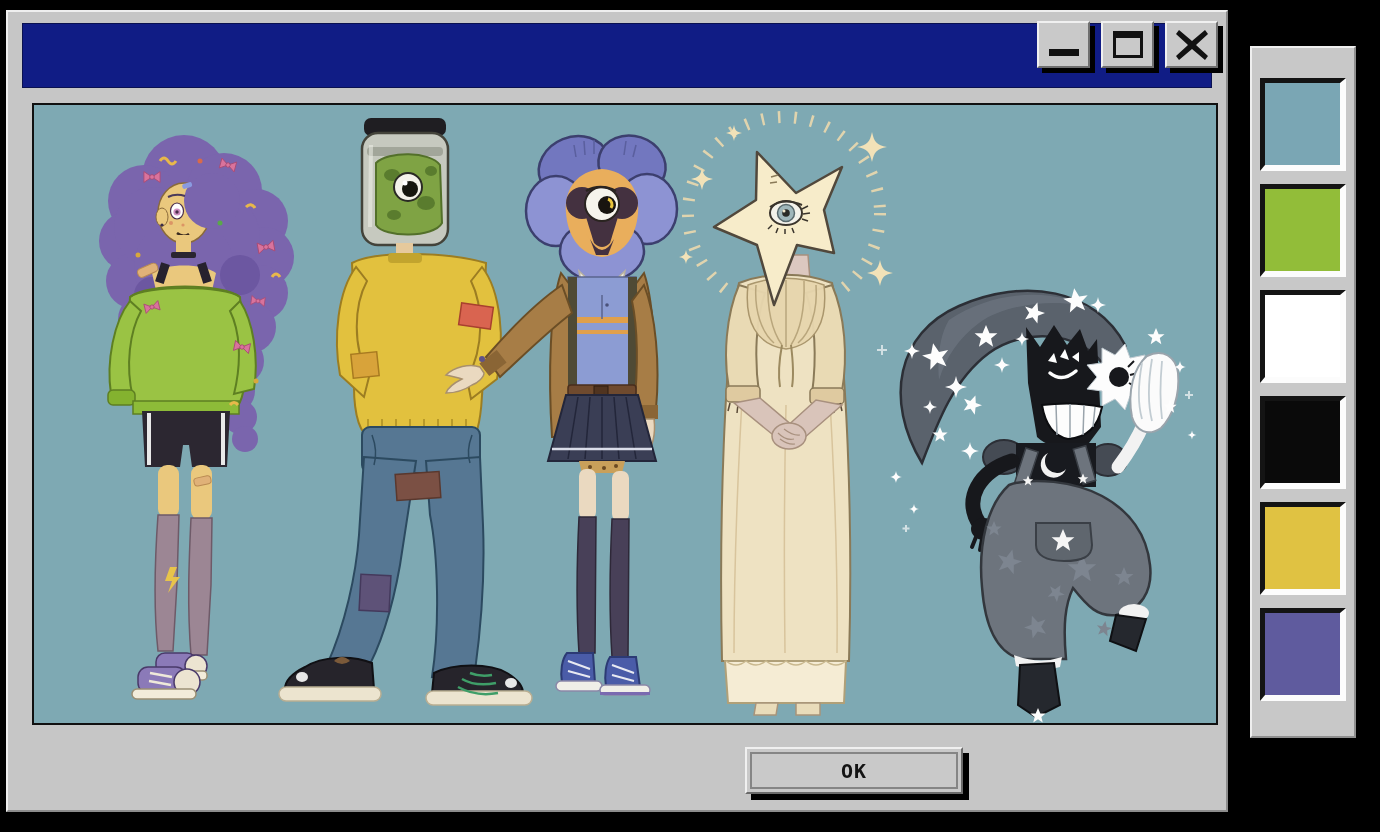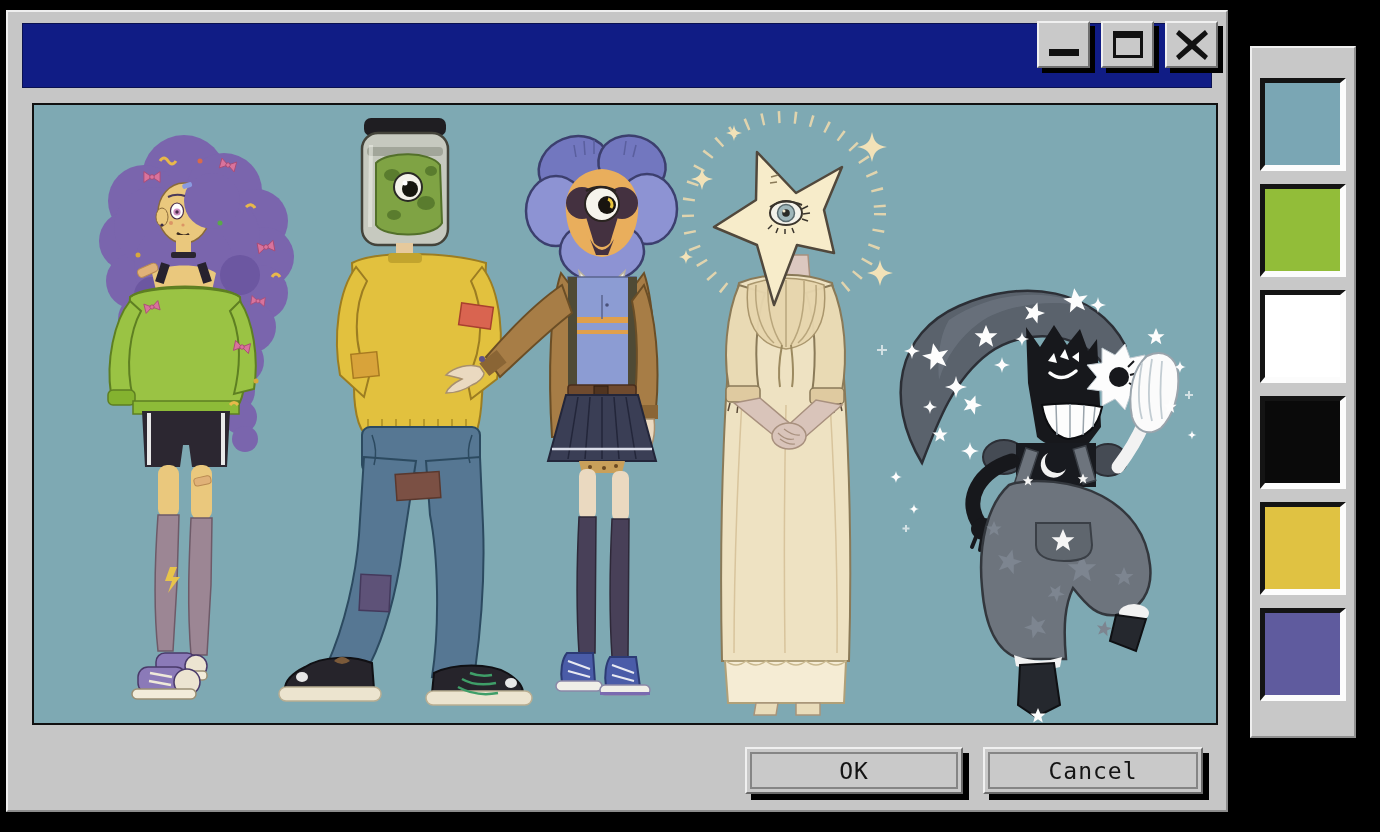--- a/index.html
+++ b/index.html
@@ -17,21 +17,21 @@
   .glyph-min{width:30px;height:7px;background:#111;margin-top:16px;}
   .glyph-max{width:30px;height:27px;background:#c9c9c9;border:3px solid #111;border-top-width:7px;}
   
   .canvas{position:absolute;left:24px;top:91px;width:1186px;height:622px;border:2px solid #101010;}
   .canvas svg{display:block;}
   
   .dlg-btn{position:absolute;top:735px;height:47px;background:#c9c9c9;border:2px solid;
     border-color:#f0f0f0 #6b6b6b #6b6b6b #f0f0f0;box-shadow:6px 6px 0 #000;cursor:pointer;}
   .dlg-btn .inner{position:absolute;left:3px;top:3px;right:3px;bottom:3px;border:2px solid #858585;
     display:flex;align-items:center;justify-content:center;}
-  .dlg-btn .label{font-weight:400;font-size:23px;letter-spacing:1px;color:#141414;}
+  .dlg-btn .label{font-weight:700;font-size:20px;letter-spacing:1px;color:#141414;}
   .btn-ok{left:737px;width:218px;}
   .btn-cancel{left:975px;width:220px;}
   
   .palette{position:absolute;left:1250px;top:46px;width:106px;height:692px;background:#c8c8c8;
     border:2px solid;border-color:#efefef #8f8f8f #8f8f8f #efefef;padding-top:30px;}
   .swatch{width:86px;height:93px;margin:0 auto 13px auto;cursor:pointer;
     border-top:5px solid #141414;border-left:5px solid #141414;
     border-bottom:6px solid #fcfcfc;border-right:6px solid #fcfcfc;}
 </style>
 </head>
@@ -479,25 +479,20 @@
         </g>
       </g>
     </svg>
   </div>
 
   <div class="dlg-btn btn-ok">
     <div class="inner">
       <span class="label">OK</span>
     </div>
   </div>
-  <div class="dlg-btn btn-cancel">
-    <div class="inner">
-      <span class="label">Cancel</span>
-    </div>
-  </div>
 </div>
 
 <div class="palette">
   <div class="swatch" title="teal" style="background: rgb(122, 166, 180);"></div>
   <div class="swatch" title="green" style="background: rgb(146, 189, 57);"></div>
   <div class="swatch" title="white" style="background: rgb(255, 255, 255);"></div>
   <div class="swatch" title="black" style="background: rgb(10, 10, 10);"></div>
   <div class="swatch" title="yellow" style="background: rgb(224, 194, 66);"></div>
   <div class="swatch" title="purple" style="background: rgb(95, 91, 158);"></div>
 </div>

